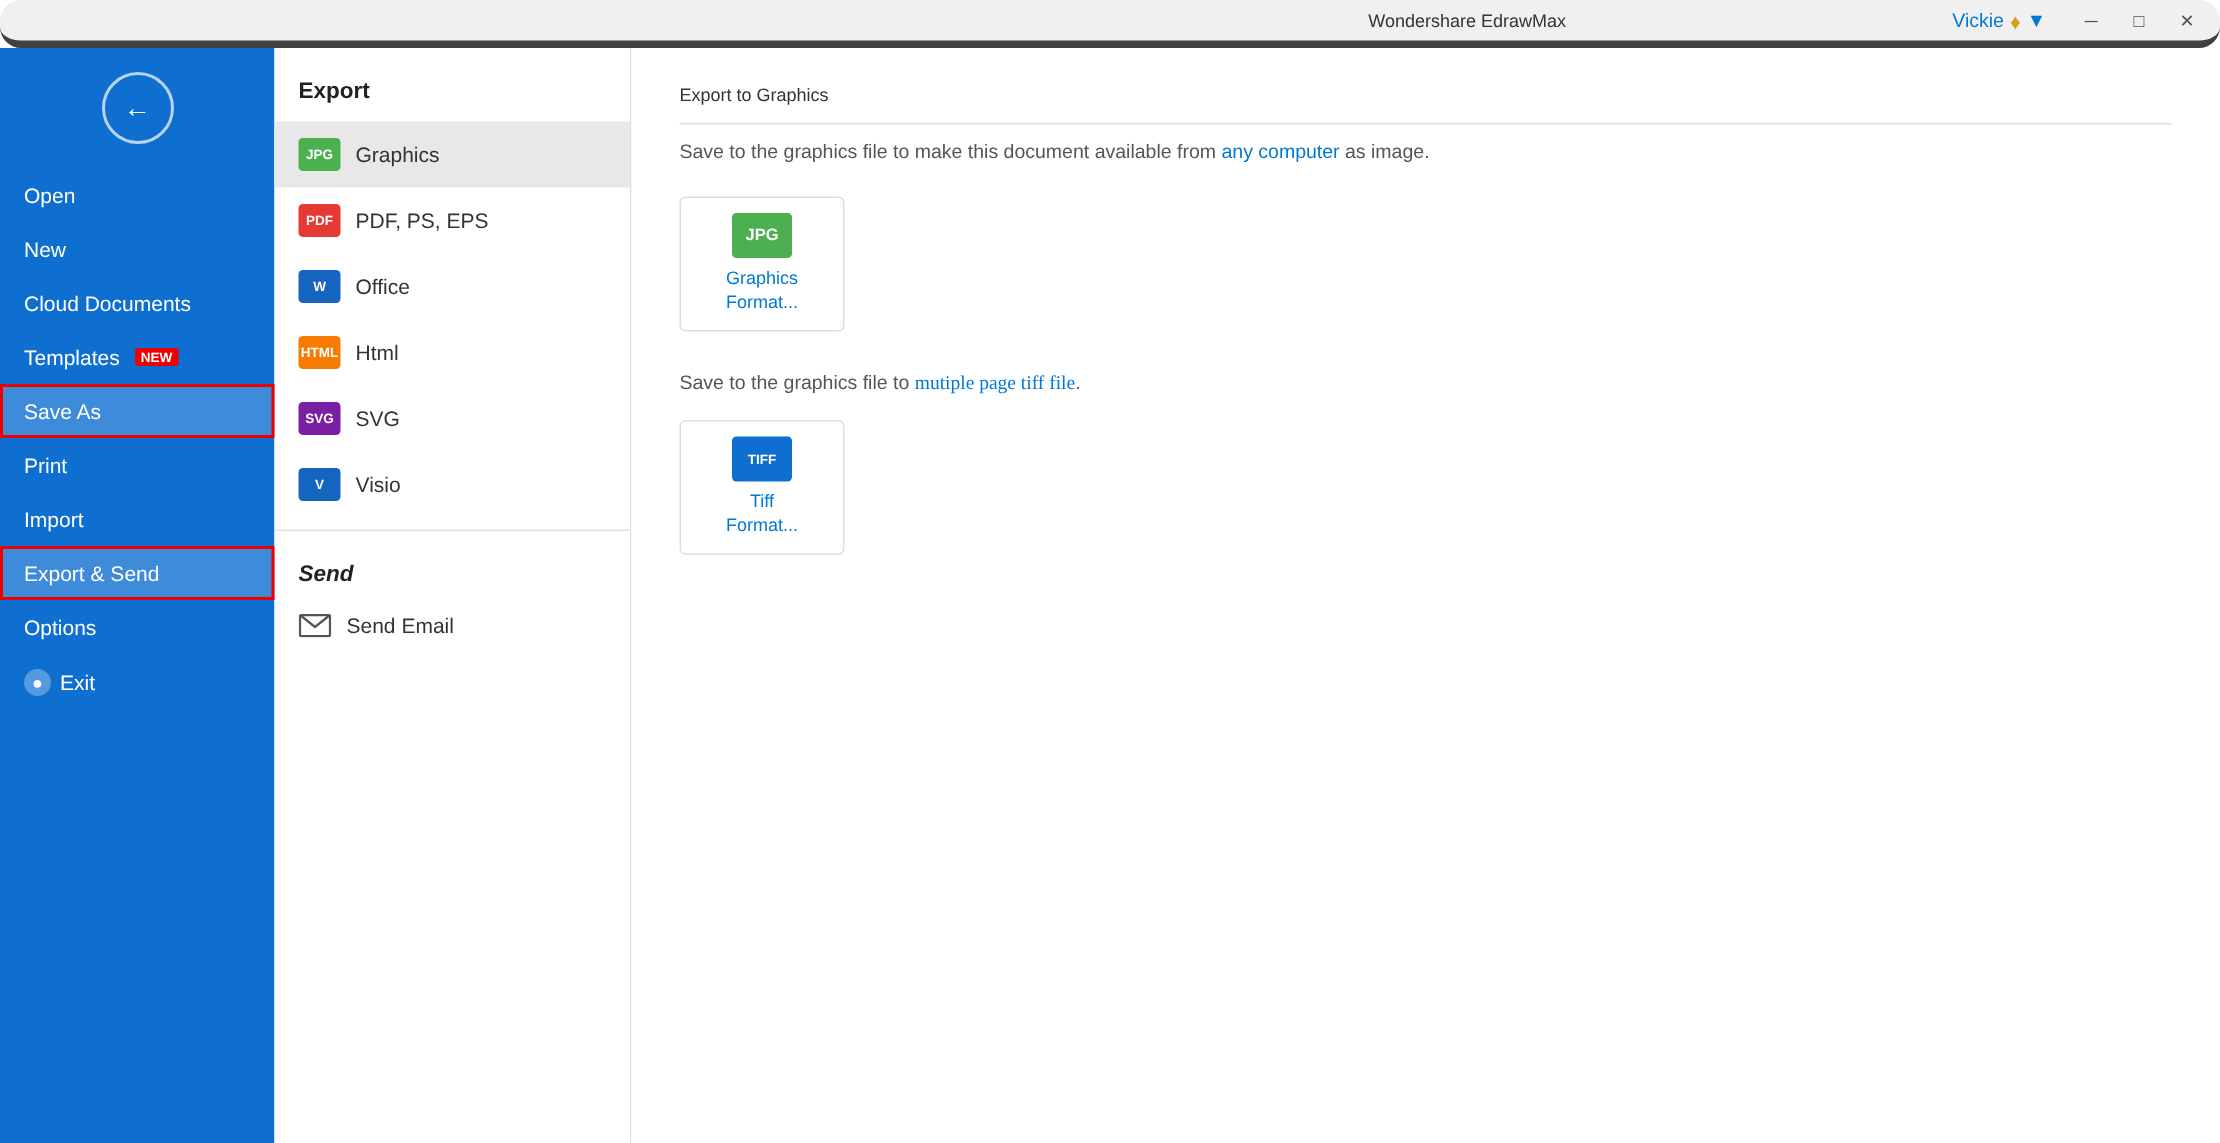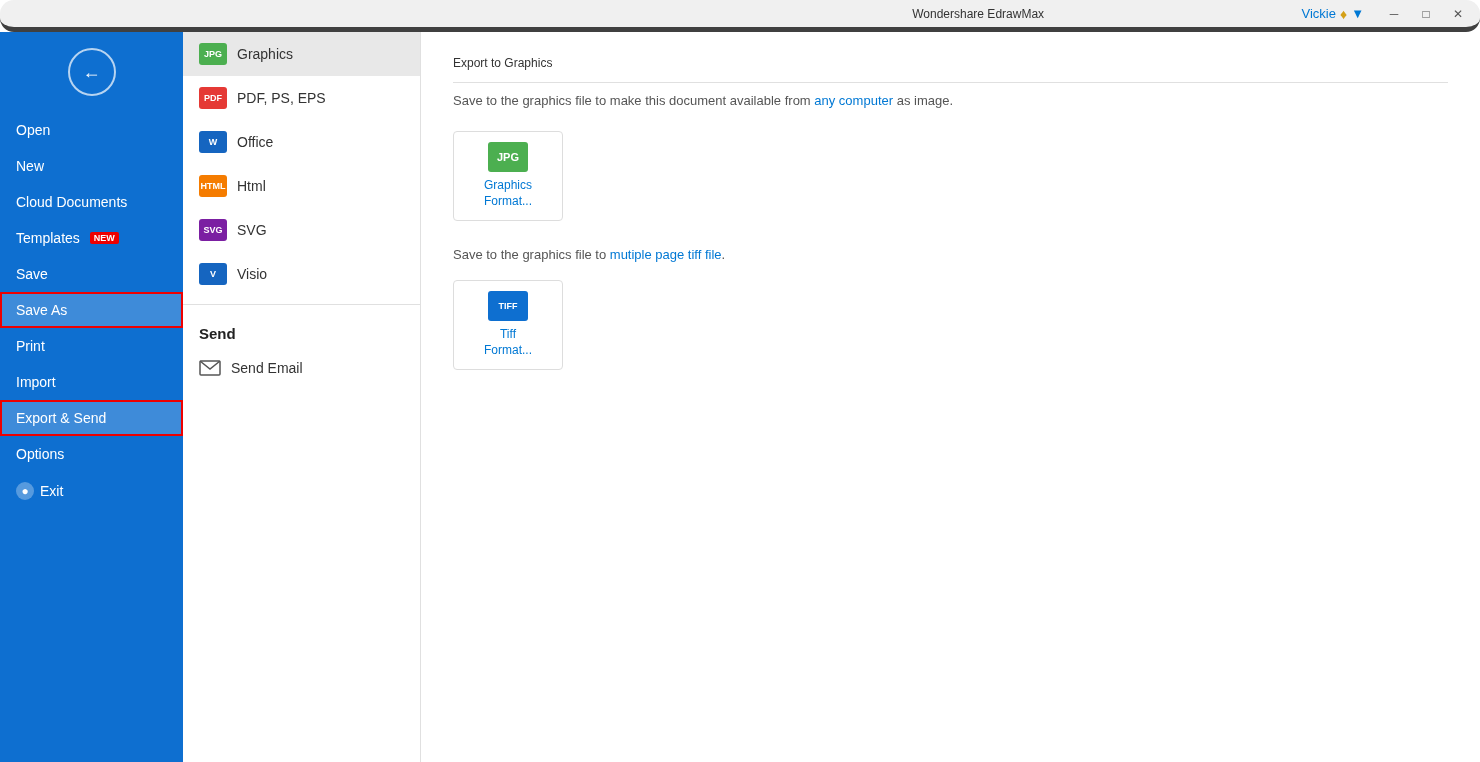--- a/index.html
+++ b/index.html
@@ -167,20 +167,21 @@
     .middle-divider {
       height: 1px;
       background: #e0e0e0;
       margin: 8px 0;
     }
     .middle-section-send-title {
       font-size: 15px;
       font-weight: 600;
       color: #222;
       padding: 12px 16px 8px 16px;
+      font-style: italic;
     }
     .send-email-item {
       display: flex;
       align-items: center;
       gap: 10px;
       padding: 10px 16px;
       cursor: pointer;
       font-size: 14px;
       color: #333;
     }
@@ -246,20 +247,21 @@
       line-height: 1.3;
     }
     .section-subtitle {
       font-size: 13px;
       color: #555;
       margin-bottom: 16px;
       line-height: 1.5;
     }
     .section-subtitle span.highlight {
       color: #0078d4;
+      font-family: Liberation Serif, serif;
     }
   </style>
 </head>
 <body>
 
 <div class="title-bar">
   <div style="flex:1"></div>
   <div class="title-bar-title">Wondershare EdrawMax</div>
   <div class="title-bar-controls">
     <div class="user-area">
@@ -284,23 +286,20 @@
     <div class="sidebar-item">
       <span>New</span>
     </div>
     <div class="sidebar-item">
       <span>Cloud Documents</span>
     </div>
     <div class="sidebar-item">
       <span>Templates</span>
       <span class="new-badge">NEW</span>
     </div>
-    <div class="sidebar-item">
-      <span>Save</span>
-    </div>
     <div class="sidebar-item active">
       <span>Save As</span>
     </div>
     <div class="sidebar-item">
       <span>Print</span>
     </div>
     <div class="sidebar-item">
       <span>Import</span>
     </div>
     <div class="sidebar-item active">
@@ -309,20 +308,21 @@
     <div class="sidebar-item">
       <span>Options</span>
     </div>
     <div class="sidebar-item">
       <span class="exit-icon">●</span>
       <span>Exit</span>
     </div>
   </div>
 
   <div class="middle-panel">
+    <div class="middle-section-title">Export</div>
 
     <div class="middle-nav-item active">
       <div class="middle-nav-icon icon-jpg">JPG</div>
       <span>Graphics</span>
     </div>
     <div class="middle-nav-item">
       <div class="middle-nav-icon icon-pdf">PDF</div>
       <span>PDF, PS, EPS</span>
     </div>
     <div class="middle-nav-item">

